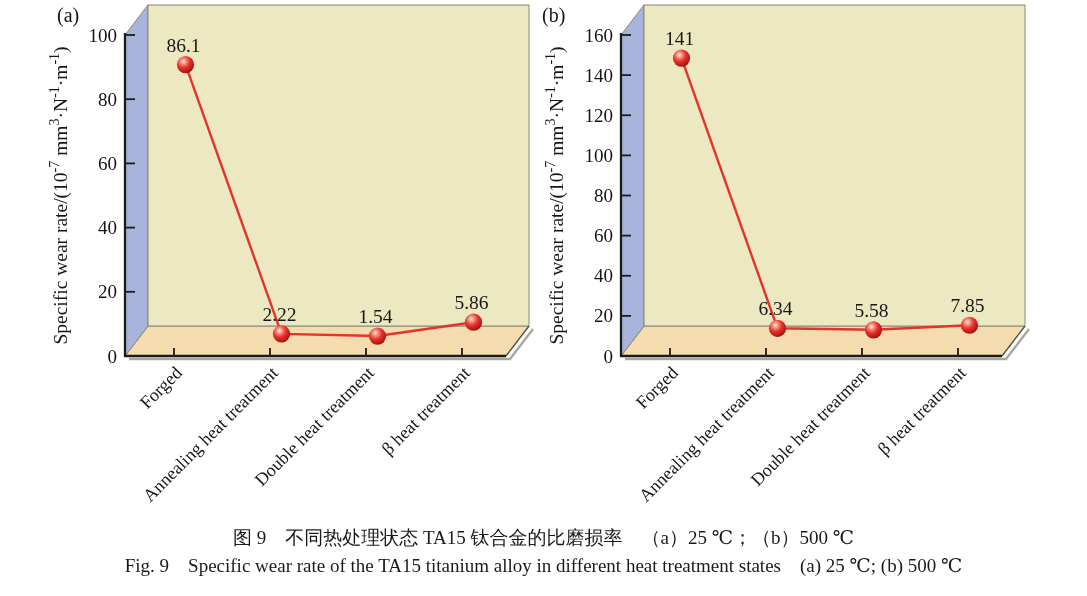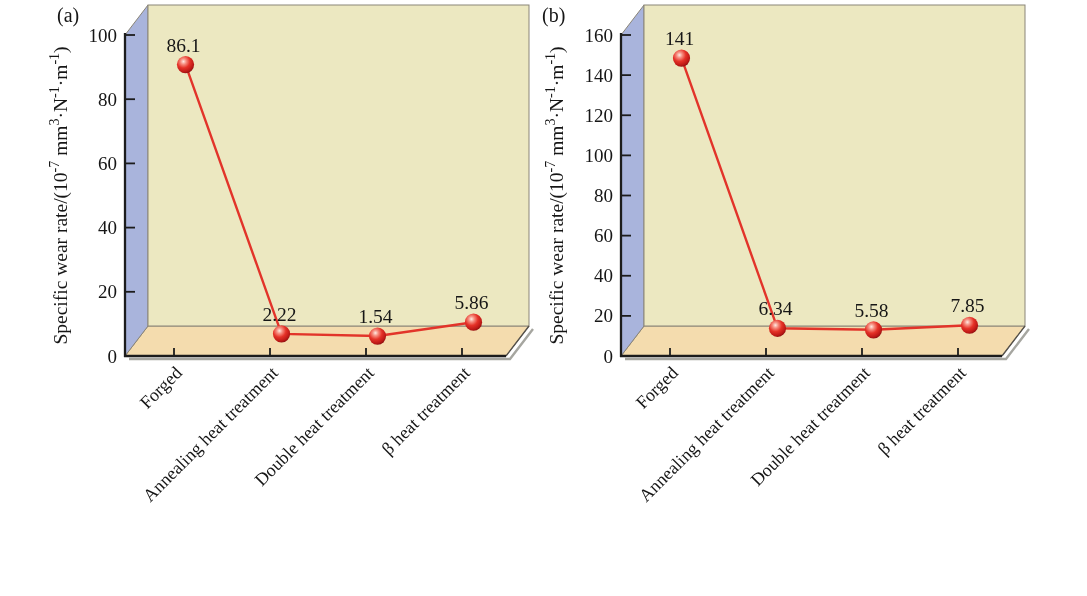--- a/index.html
+++ b/index.html
@@ -106,14 +106,16 @@
         <circle cx="873.5" cy="329.805125" r="8.6" fill="url(#sphereGrad)"></circle>
         <text x="871.5" y="316.805125" text-anchor="middle" font-size="19.5">5.58</text>
         <circle cx="969.5" cy="325.2509375" r="8.6" fill="url(#sphereGrad)"></circle>
         <text x="967.5" y="312.2509375" text-anchor="middle" font-size="19.5">7.85</text>
         <text transform="translate(563 195.5) rotate(-90)" text-anchor="middle" font-size="19.5"><tspan>Specific wear rate/(10</tspan><tspan dy="-8" font-size="14">-7</tspan><tspan dy="8"> mm</tspan><tspan dy="-8" font-size="14">3</tspan><tspan dy="8">·N</tspan><tspan dy="-8" font-size="14">-1</tspan><tspan dy="8">·m</tspan><tspan dy="-8" font-size="14">-1</tspan><tspan dy="8">)</tspan></text>
         <text x="542" y="22" font-size="20">(b)</text>
       </g>
   </svg>
 
   <div id="captions">
+    <div class="cap">图 9 不同热处理状态 TA15 钛合金的比磨损率 （a）25 ℃；（b）500 ℃</div>
+    <div class="cap">Fig. 9 Specific wear rate of the TA15 titanium alloy in different heat treatment states (a) 25 ℃; (b) 500 ℃</div>
   </div>
 </div>
 
 </body></html>

